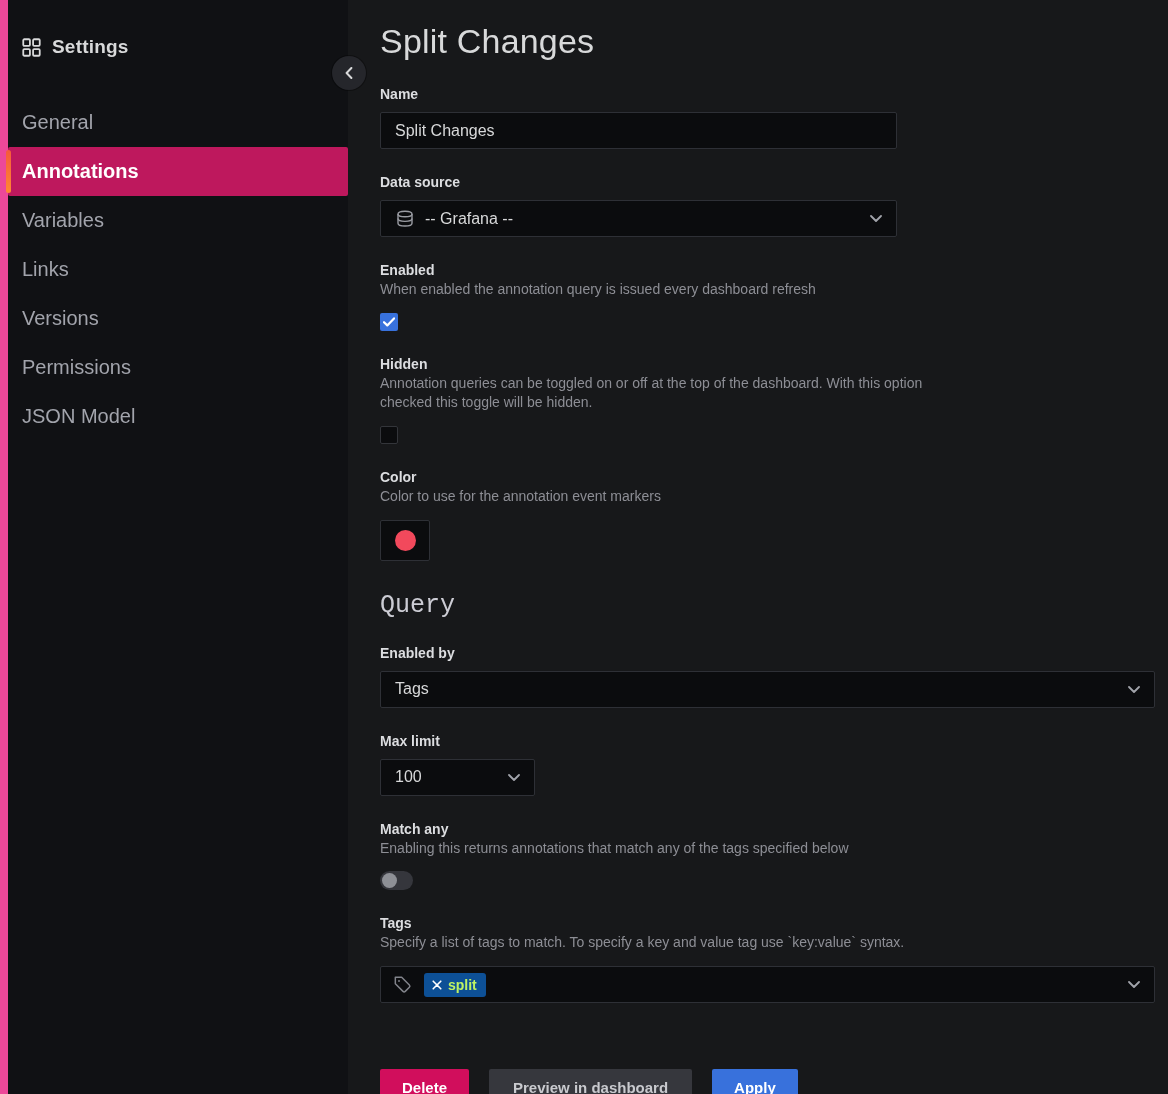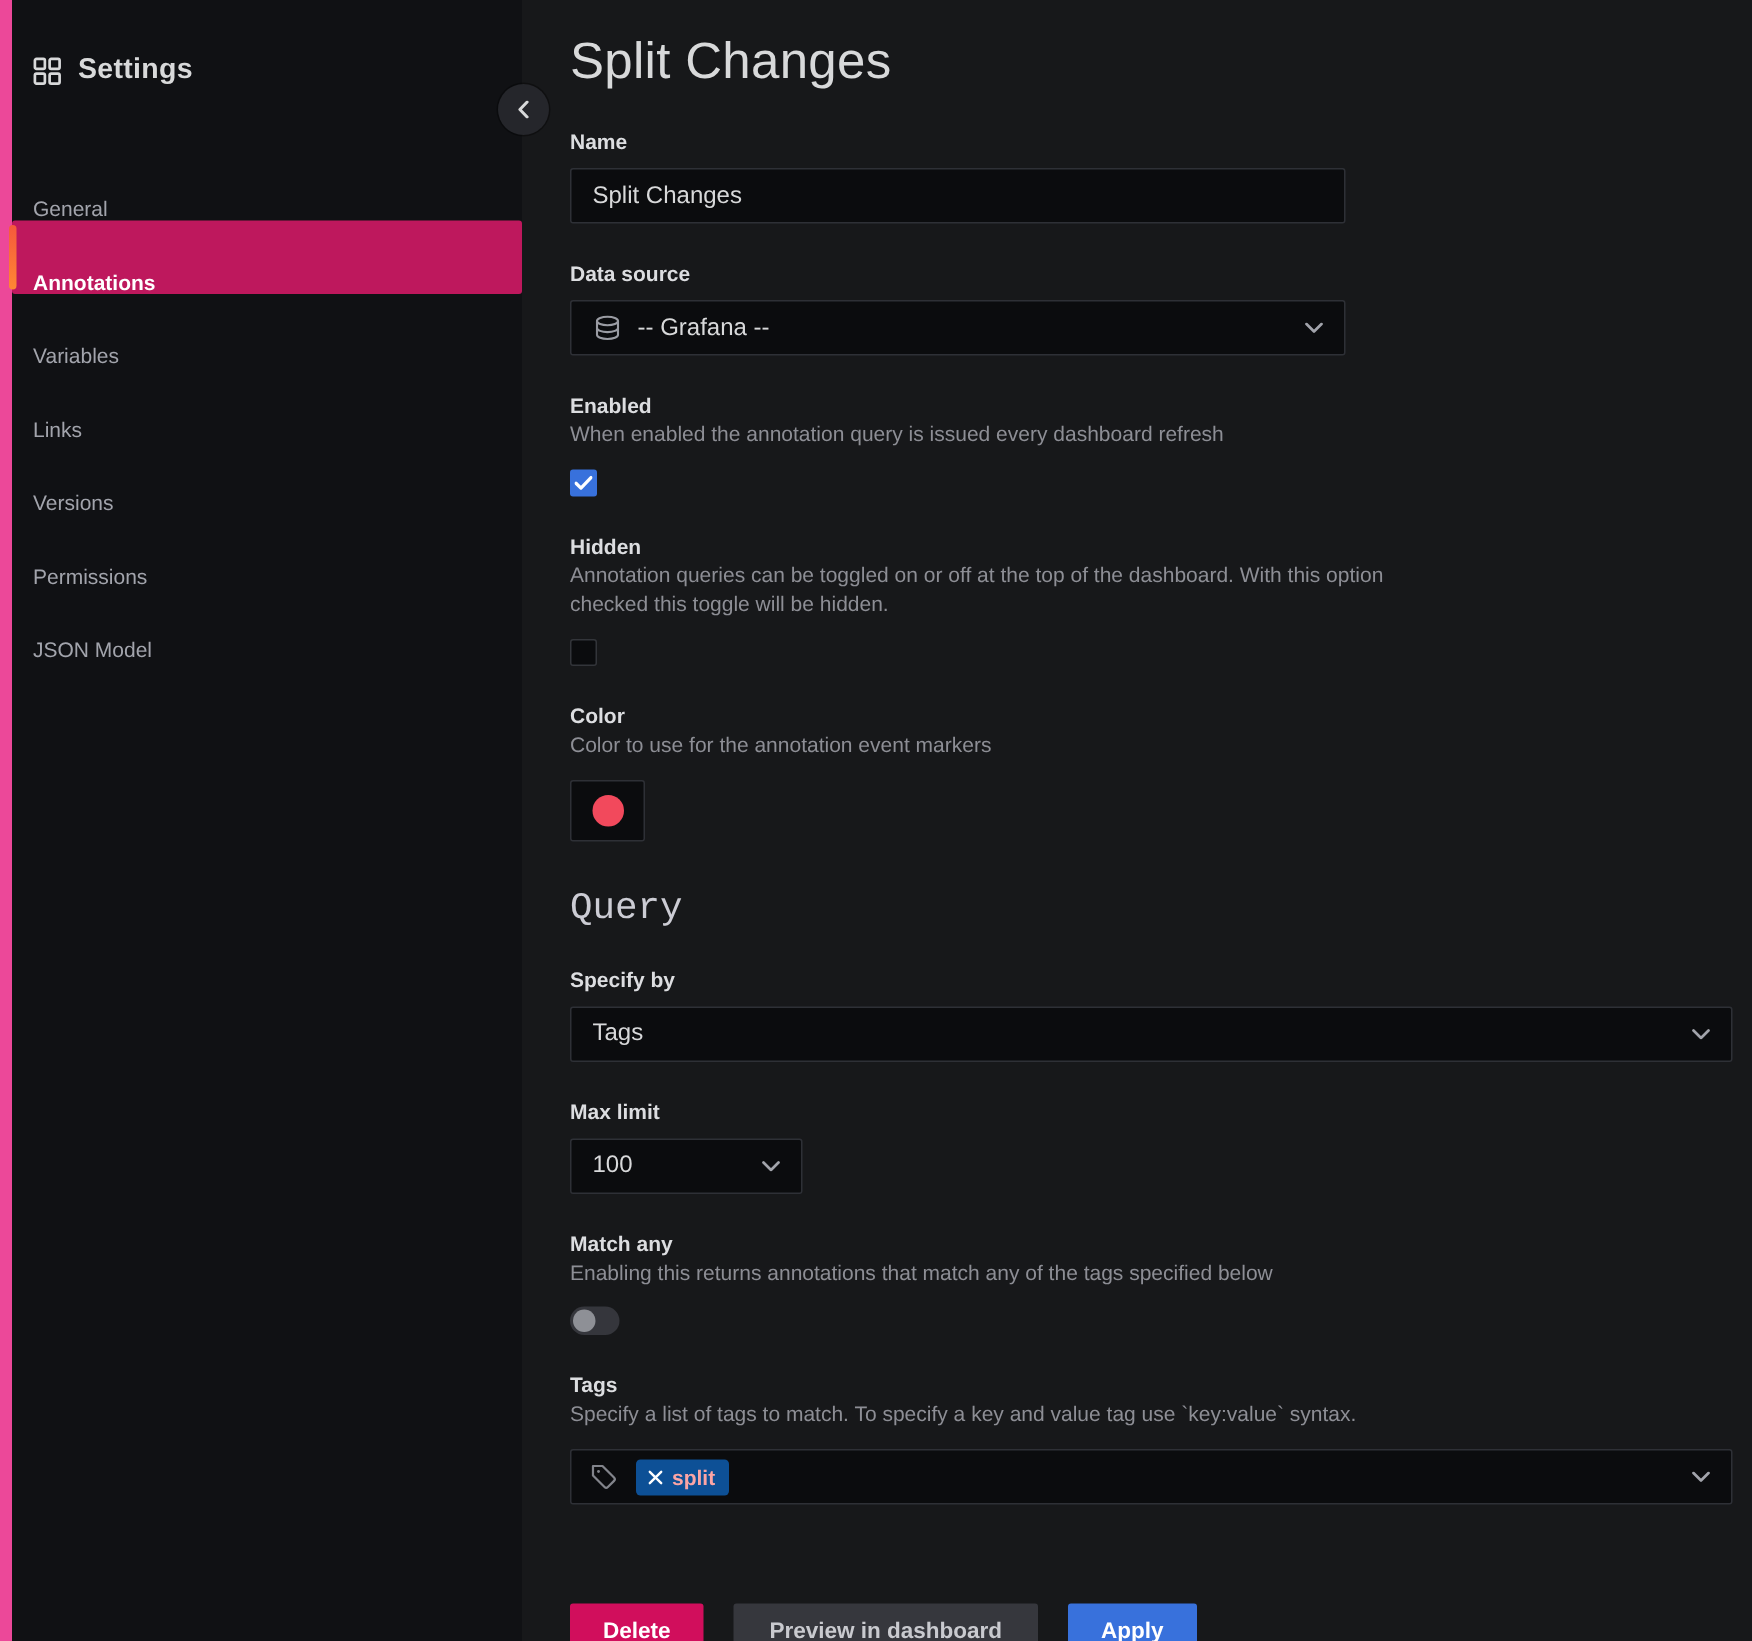--- a/index.html
+++ b/index.html
@@ -21,23 +21,23 @@
     padding-top:36px;
   }
   .sidebar-header {
     display:flex; align-items:center; gap:11px;
     padding-left:14px; 
     color:#d8d9da;
   }
   .sidebar-header .title { font-size:19px; font-weight:700; letter-spacing:.2px; }
   .nav { margin-top:40px; }
   .nav-item {
-    height:49px; display:flex; align-items:flex-end;
+    height:49px; display:flex; align-items:center;
     padding-left:14px;
-    font-size:14px; color:#a2a4ac;
+    font-size:20px; color:#a2a4ac;
     cursor:pointer; position:relative;
   }
   .nav-item.active {
     background:#be185d;
     border-radius:2px;
     color:#ffffff; font-weight:700;
   }
   .nav-item.active::before {
     content:""; position:absolute; left:-2px; top:3px; bottom:3px; width:5px;
     border-radius:3px;
@@ -98,21 +98,21 @@
     width:33px; height:19px; border-radius:10px; background:#35363c;
     position:relative; cursor:pointer;
   }
   .toggle .knob {
     position:absolute; left:2px; top:2px; width:15px; height:15px;
     border-radius:50%; background:#8e9096;
   }
 
   .tag-pill {
     display:flex; align-items:center; gap:6px;
-    background:#0d5096; color:#fca5a5;
+    background:#0d5096; color:#bef264;
     border-radius:3px; padding:4px 9px 4px 8px;
     font-size:14px; font-weight:700; margin-left:12px; cursor:pointer;
   }
 
   .actions { margin-top:66px; display:flex; gap:20px; }
   .btn {
     height:37px; border:none; border-radius:2px;
     font-family:"Liberation Sans",sans-serif;
     font-size:15px; font-weight:700; cursor:pointer;
     padding:0 22px; display:flex; align-items:center;
@@ -229,21 +229,21 @@
     <div class="ctl ctl-after-desc">
       <div class="color-swatch-box">
         <span class="color-dot"></span>
       </div>
     </div>
   </div>
 
   <h2 class="section-heading">Query</h2>
 
   <div class="field">
-    <div class="field-label">Specify by</div>
+    <div class="field-label">Enabled by</div>
     <div class="ctl">
       <div class="select w-xl">
         <span>Tags</span>
         <span class="chev">
           <svg width="12" height="7" viewBox="0 0 12 7" fill="none" stroke="#a2a4ab" stroke-width="1.8" stroke-linecap="round" stroke-linejoin="round">
               <path d="M1 1 L6 6 L11 1"></path>
             </svg>
         </span>
       </div>
     </div>

